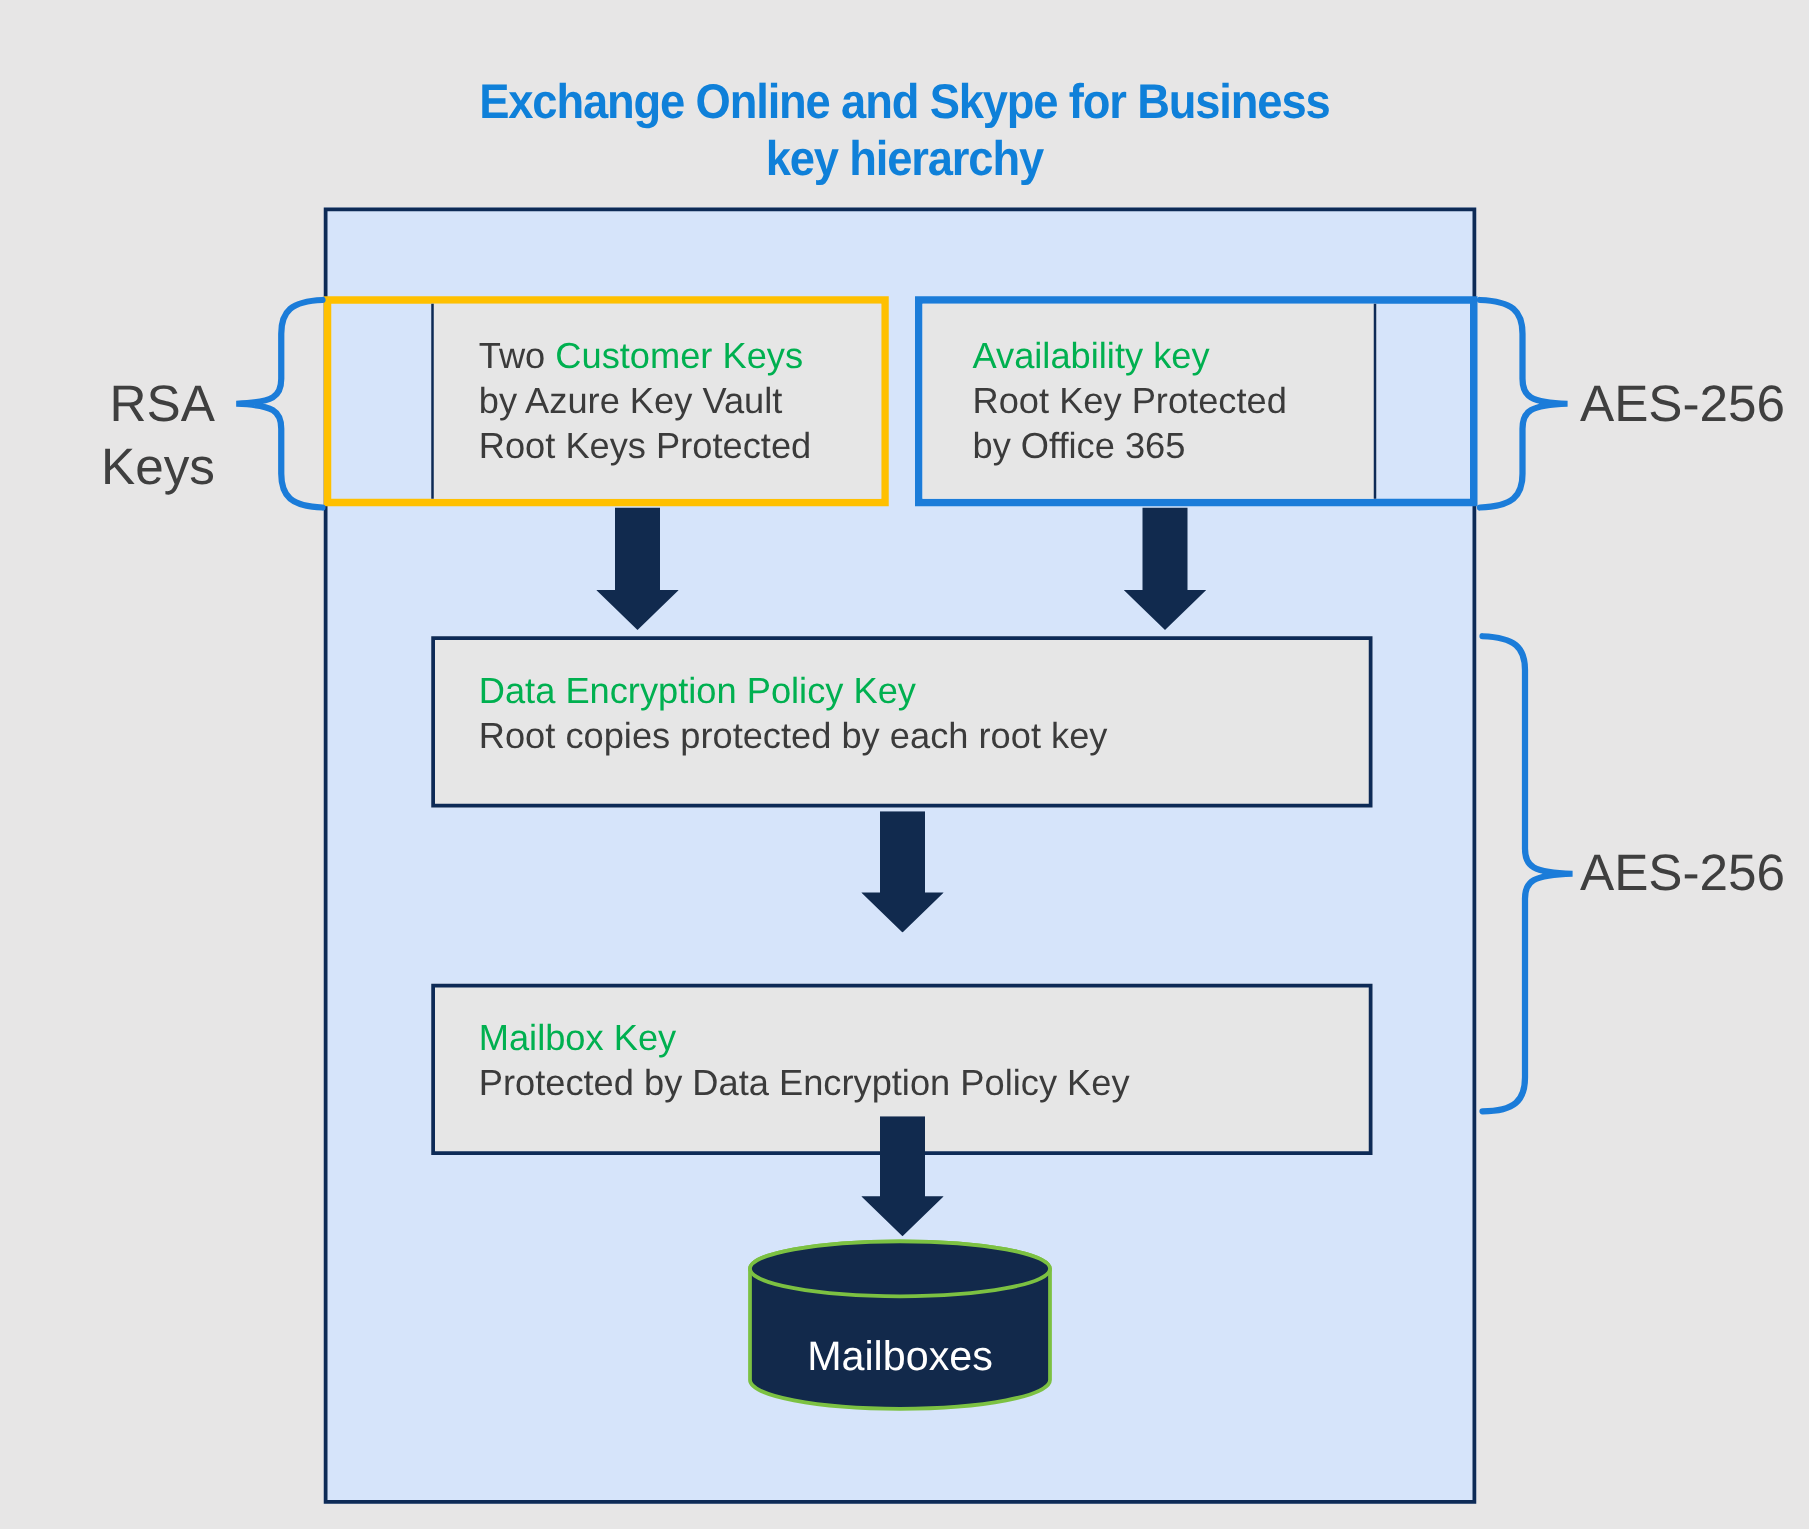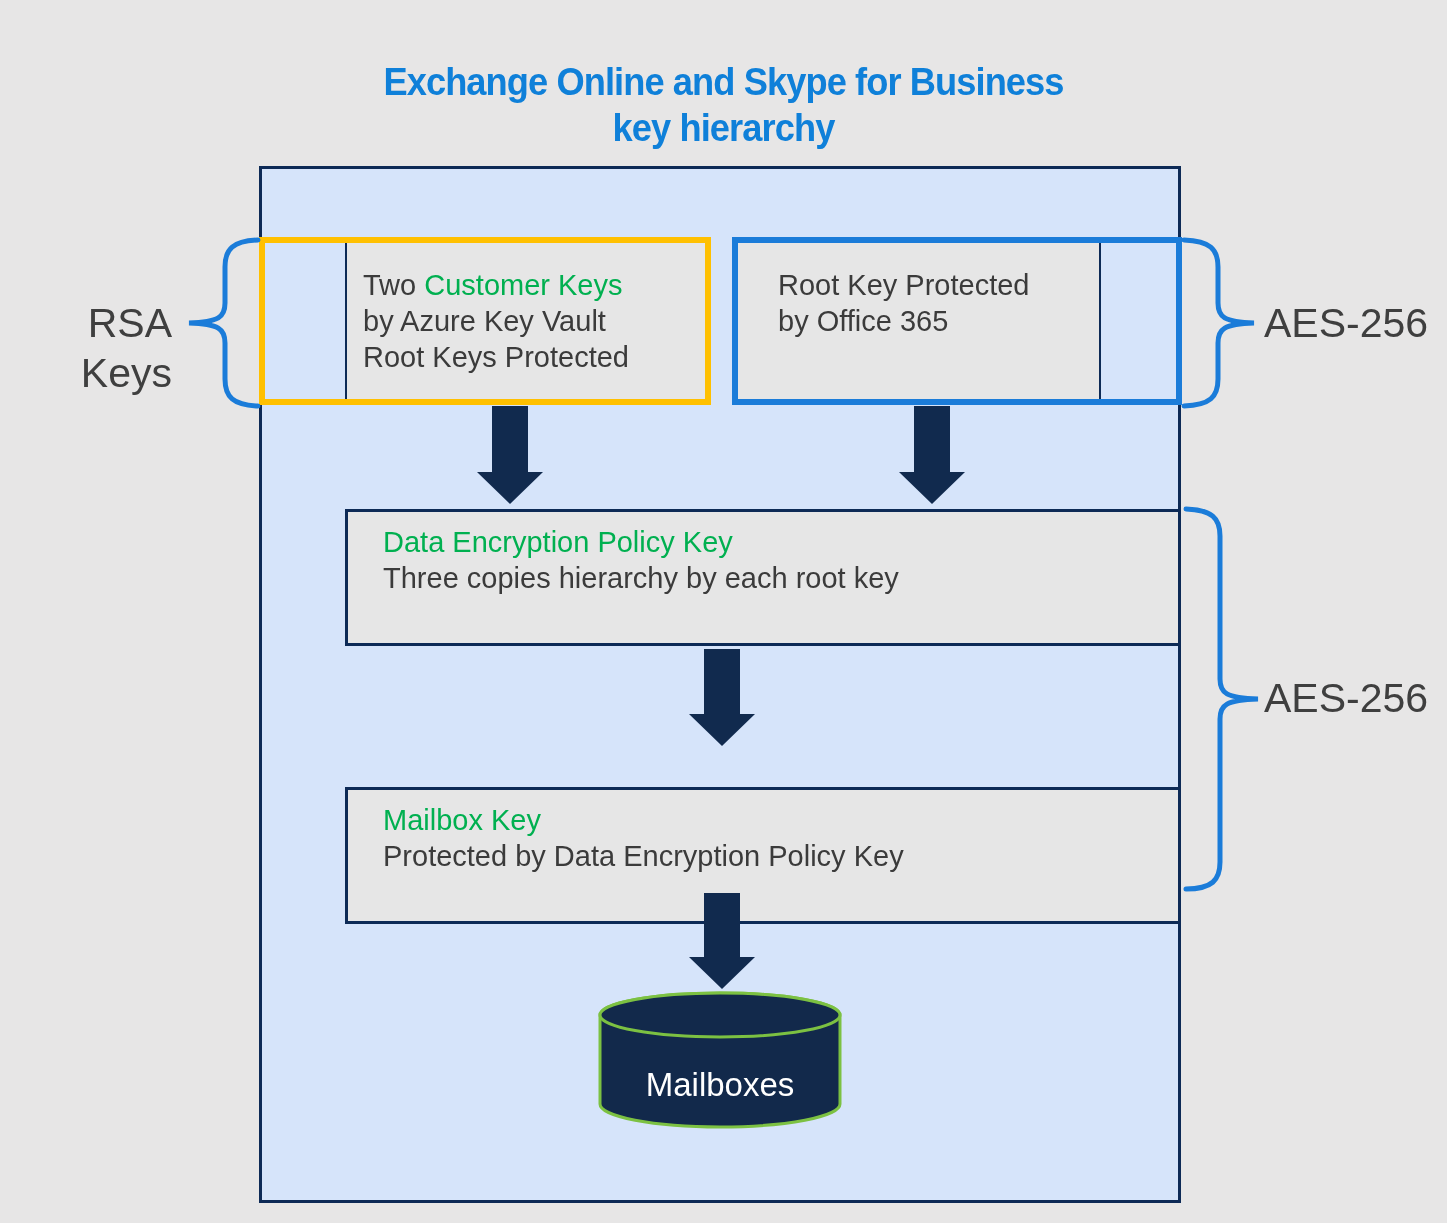--- a/index.html
+++ b/index.html
@@ -26,26 +26,26 @@
   
   .frame{box-sizing:border-box;background:transparent;}
   .frame.orange{left:259px;top:205px;width:452px;height:168px;border:6px solid #ffc000;}
   .frame.blue{left:732px;top:205px;width:450px;height:168px;border:6px solid #1b7cd9;}
   
   .panel{
     background:#e6e6e6;box-sizing:border-box;
     font-size:29px;line-height:36px;color:#3b3b3b;font-weight:400;
   }
   .panel .green{color:#00b050;}
-  .panel-customer{left:345px;top:211px;width:360px;height:156px;border-left:2px solid #0d2a56;padding:24px 0 0 16px;}
+  .panel-customer{left:345px;top:211px;width:360px;height:156px;border-left:2px solid #0d2a56;padding:24px 0 0 36px;}
   .panel-availability{left:738px;top:211px;width:363px;height:156px;border-right:2px solid #0d2a56;padding:24px 0 0 40px;}
   .midbox{
-    left:345px;width:836px;height:137px;background:#e6e6e6;
+    left:345px;width:753px;height:137px;background:#e6e6e6;
     border:3px solid #0d2a56;box-sizing:border-box;
-    font-size:29px;line-height:36px;padding:12px 0 0 35px;
+    font-size:29px;line-height:36px;padding:23px 0 0 35px;
   }
   .midbox .green{color:#00b050;}
   .box-dep{top:477px;}
   .box-mailboxkey{top:755px;}
   
   .sidelabel{font-size:41px;line-height:50px;color:#3f3f3f;text-align:center;}
   .lbl-rsa{left:10px;top:266px;width:162px;text-align:right;}
   .lbl-aes-top{left:1264px;top:266px;}
   .lbl-aes-bottom{left:1264px;top:641px;}
   
@@ -69,20 +69,21 @@
 
   <div class="abs frame orange"></div>
   <div class="abs panel panel-customer">
     <div><span>Two </span><span class="green">Customer Keys</span></div>
     <div>by Azure Key Vault</div>
     <div>Root Keys Protected</div>
   </div>
 
   <div class="abs frame blue"></div>
   <div class="abs panel panel-availability">
+    <div class="green">Availability key</div>
     <div>Root Key Protected</div>
     <div>by Office 365</div>
   </div>
 
   <svg class="abs" style="left:183px;top:205px;" width="78" height="172" viewBox="0 0 78 172">
     <path d="M 75,3 C 50,4 42,12 42,30 L 42,66 C 42,80 36,85 6,86 C 36,87 42,92 42,106 L 42,142 C 42,160 50,168 75,169" fill="none" stroke="#1b7cd9" stroke-width="5" stroke-linecap="round"></path>
   </svg>
   <div class="abs sidelabel lbl-rsa">RSA Keys</div>
 
   <svg class="abs" style="left:1180px;top:205px;" width="80" height="172" viewBox="0 0 80 172">
@@ -92,21 +93,21 @@
 
   <svg class="abs" style="left:477px;top:374px;" width="66" height="98" viewBox="0 0 66 98">
     <polygon points="15,0 51,0 51,66 66,66 33,98 0,66 15,66" fill="#112a4e"></polygon>
   </svg>
   <svg class="abs" style="left:899px;top:374px;" width="66" height="98" viewBox="0 0 66 98">
     <polygon points="15,0 51,0 51,66 66,66 33,98 0,66 15,66" fill="#112a4e"></polygon>
   </svg>
 
   <div class="abs midbox box-dep">
     <div class="green">Data Encryption Policy Key</div>
-    <div>Three copies hierarchy by each root key</div>
+    <div>Root copies protected by each root key</div>
   </div>
 
   <svg class="abs" style="left:689px;top:617px;" width="66" height="97" viewBox="0 0 66 97">
     <polygon points="15,0 51,0 51,65 66,65 33,97 0,65 15,65" fill="#112a4e"></polygon>
   </svg>
 
   <div class="abs midbox box-mailboxkey">
     <div class="green">Mailbox Key</div>
     <div>Protected by Data Encryption Policy Key</div>
   </div>

